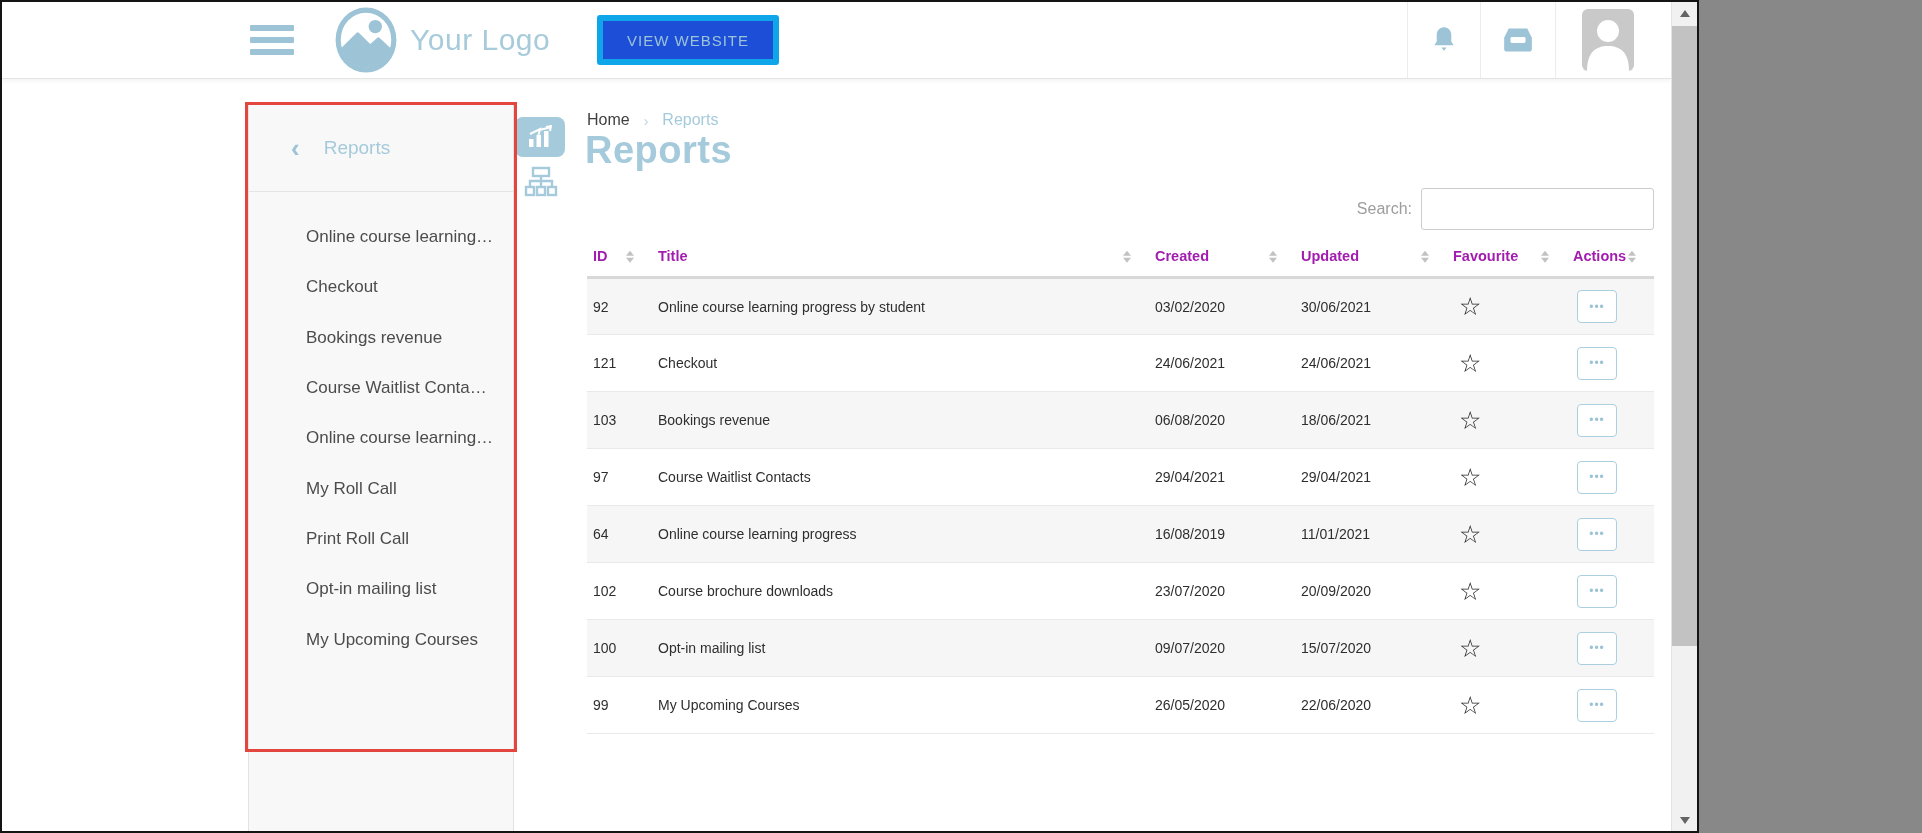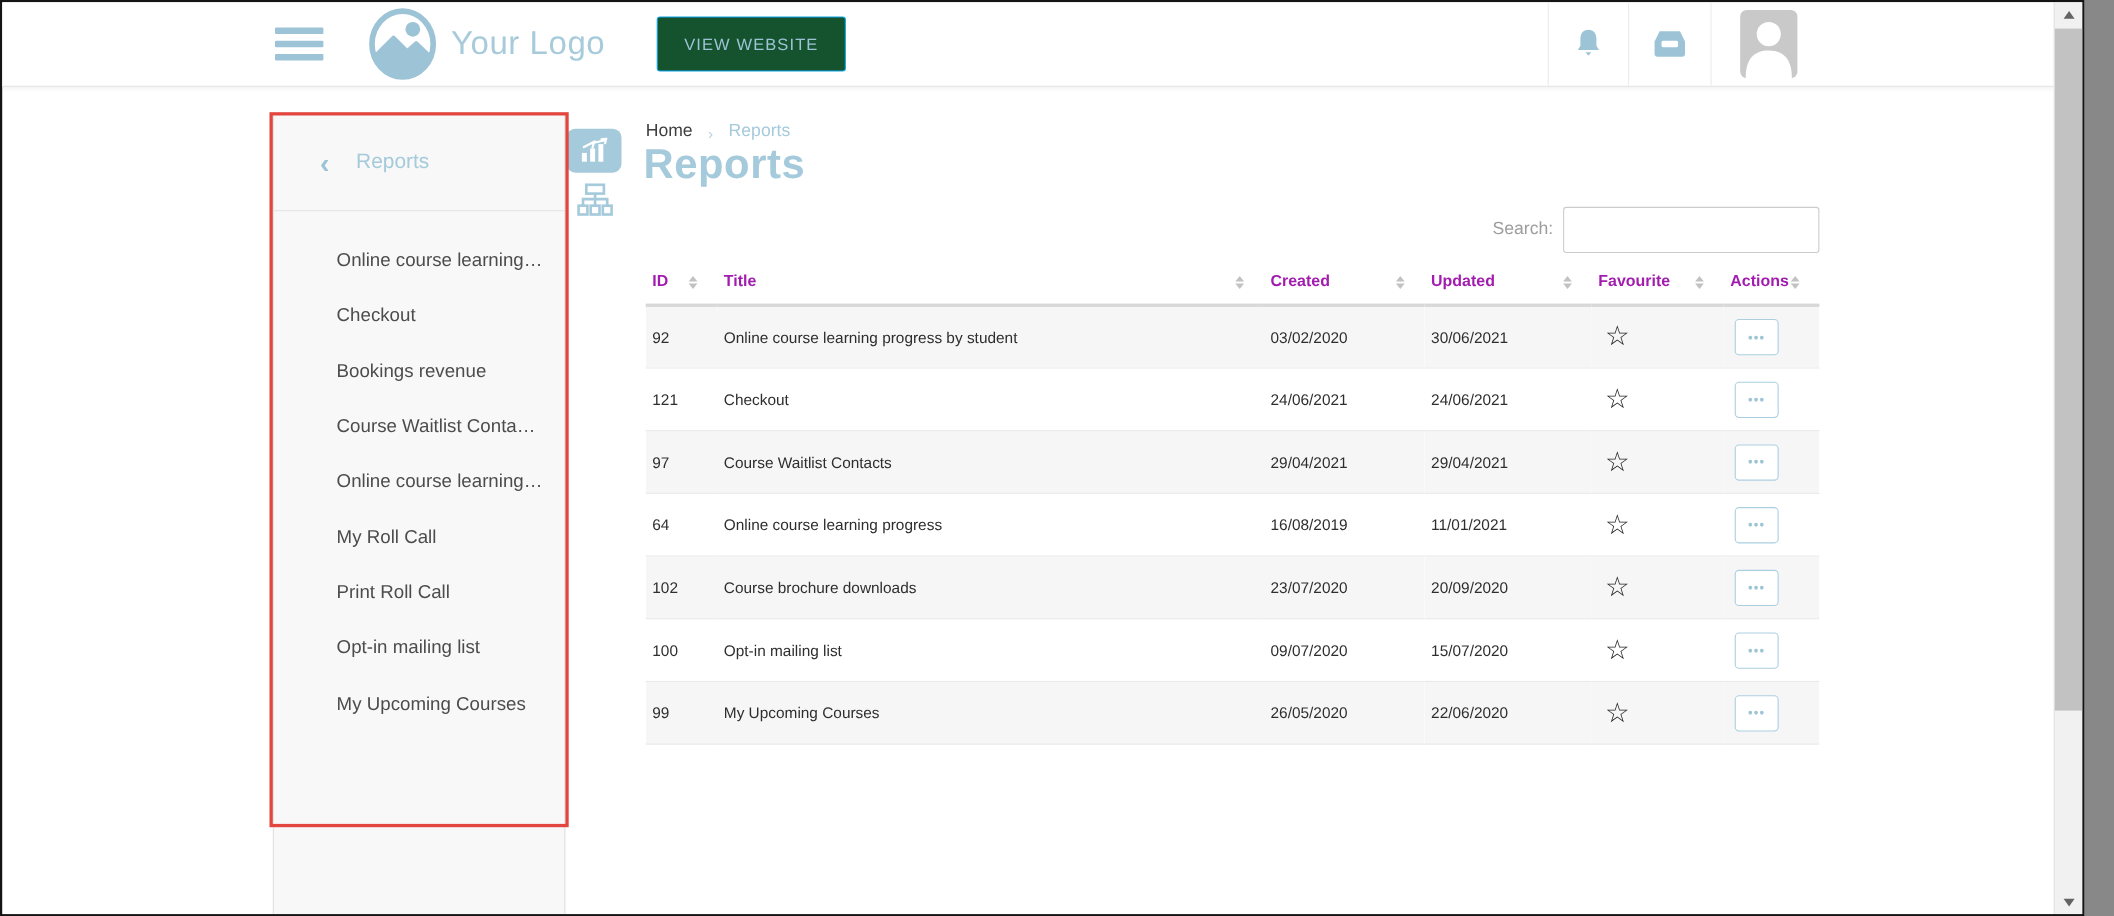--- a/index.html
+++ b/index.html
@@ -1,37 +1,37 @@
 <!DOCTYPE html>
 <html><head>
 <meta charset="utf-8">
 <style>
   * { margin:0; padding:0; box-sizing:border-box; }
   html,body { background:#888; }
   body { font-family:"Liberation Sans", sans-serif; }
 
   .screen{
-    position:relative; width:1895px; height:833px;
+    position:relative; width:1699px; height:833px;
     background:#fff; border:2px solid #141414; overflow:hidden;
   }
 
   
   .header{
     position:absolute; left:0; top:0; right:26px; height:77px;
     background:#fff; border-bottom:1px solid #e4e4e4;
     box-shadow:0 2px 4px rgba(0,0,0,.05); z-index:3;
   }
   .hpos{ position:absolute; top:50%; transform:translateY(-50%); }
   .hamburger{ left:248px; width:44px; cursor:pointer; }
   .hamburger .bar{ height:6px; background:#9cc3d6; border-radius:1px; margin:6px 0; }
   .logo-svg{ left:331px; }
   .logo-text{ left:408px; font-size:30px; color:#a7cbdb; letter-spacing:.5px; white-space:nowrap; }
   .view-website{
-    left:595px; height:50px; padding:0 24px; background:#14532d;
-    border:1px solid #0ea5e9; border-radius:3px; color:#9cc3d6;
+    left:595px; height:50px; padding:0 24px; background:#1d4ed8;
+    border:6px solid #0ea5e9; border-radius:3px; color:#9cc3d6;
     font-size:15px; letter-spacing:1px; font-family:inherit; cursor:pointer;
   }
   .hright{ left:1405px; height:100%; display:flex; top:0; transform:none; }
   .hcell{ height:100%; display:flex; align-items:center; justify-content:center; border-left:1px solid #ececec; }
   .hcell.bell{ width:73px; } .hcell.inbox{ width:75px; } .hcell.avatar{ width:104px; }
   .avatar-box{ width:52px; height:62px; background:#c9c9c9; border-radius:6px; overflow:hidden; display:flex; align-items:flex-end; justify-content:center; }
 
   
   .sidebar{
     position:absolute; left:246px; top:102px; bottom:0; width:266px;
@@ -280,20 +280,34 @@
             <td>
               <span class="star">☆</span>
             </td>
             <td>
               <button class="actions-btn">
                 <span>•••</span>
               </button>
             </td>
           </tr>
           <tr>
+            <td>103</td>
+            <td>Bookings revenue</td>
+            <td>06/08/2020</td>
+            <td>18/06/2021</td>
+            <td>
+              <span class="star">☆</span>
+            </td>
+            <td>
+              <button class="actions-btn">
+                <span>•••</span>
+              </button>
+            </td>
+          </tr>
+          <tr>
             <td>97</td>
             <td>Course Waitlist Contacts</td>
             <td>29/04/2021</td>
             <td>29/04/2021</td>
             <td>
               <span class="star">☆</span>
             </td>
             <td>
               <button class="actions-btn">
                 <span>•••</span>

